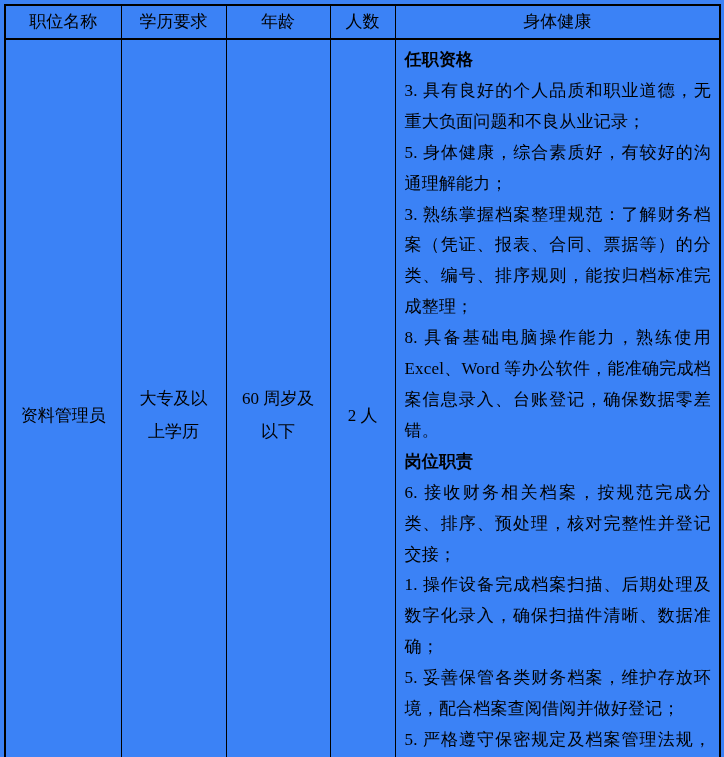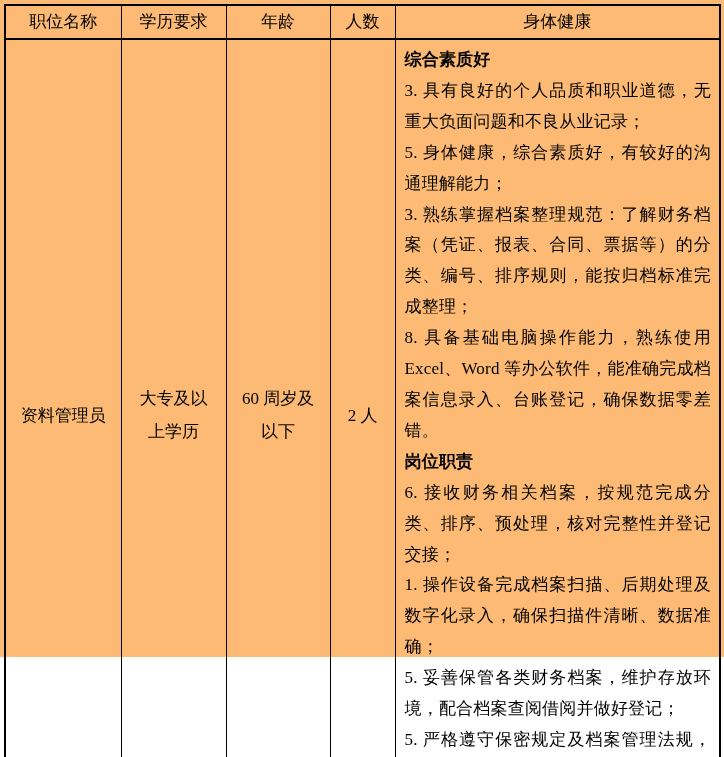--- a/index.html
+++ b/index.html
@@ -6,22 +6,22 @@
     margin: 0;
     padding: 0;
     background: #ffffff;
     width: 724px;
     height: 757px;
     font-family: "Liberation Serif", "DejaVu Serif", serif;
     color: #000000;
   }
   .page {
     width: 724px;
-    height: 657px;
-    background: #fdba74;
+    height: 757px;
+    background: #3b82f6;
     box-sizing: border-box;
     padding: 4px 4px 0 4px;
   }
   table.doc-table {
     border-collapse: collapse;
     table-layout: fixed;
     width: 715px;
     border: 2px solid #000000;
   }
   .doc-table th, .doc-table td {
@@ -84,21 +84,21 @@
     <tbody>
       <tr>
         <td class="cell-center">资料管理员</td>
         <td class="cell-center">大专及以
 上学历</td>
         <td class="cell-center">60 周岁及
 以下</td>
         <td class="cell-center">2 人</td>
         <td class="cell-req">
           <div id="requirements-container">
-              <div class="para bold">综合素质好</div>
+              <div class="para bold">任职资格</div>
               <div class="para">3. 具有良好的个人品质和职业道德，无重大负面问题和不良从业记录；</div>
               <div class="para">5. 身体健康，综合素质好，有较好的沟通理解能力；</div>
               <div class="para">3. 熟练掌握档案整理规范：了解财务档案（凭证、报表、合同、票据等）的分类、编号、排序规则，能按归档标准完成整理；</div>
               <div class="para">8. 具备基础电脑操作能力，熟练使用 Excel、Word 等办公软件，能准确完成档案信息录入、台账登记，确保数据零差错。</div>
               <div class="para bold">岗位职责</div>
               <div class="para">6. 接收财务相关档案，按规范完成分类、排序、预处理，核对完整性并登记交接；</div>
               <div class="para">1. 操作设备完成档案扫描、后期处理及数字化录入，确保扫描件清晰、数据准确；</div>
               <div class="para">5. 妥善保管各类财务档案，维护存放环境，配合档案查阅借阅并做好登记；</div>
               <div class="para">5. 严格遵守保密规定及档案管理法规，保障档案信息安全。</div>
             </div>

